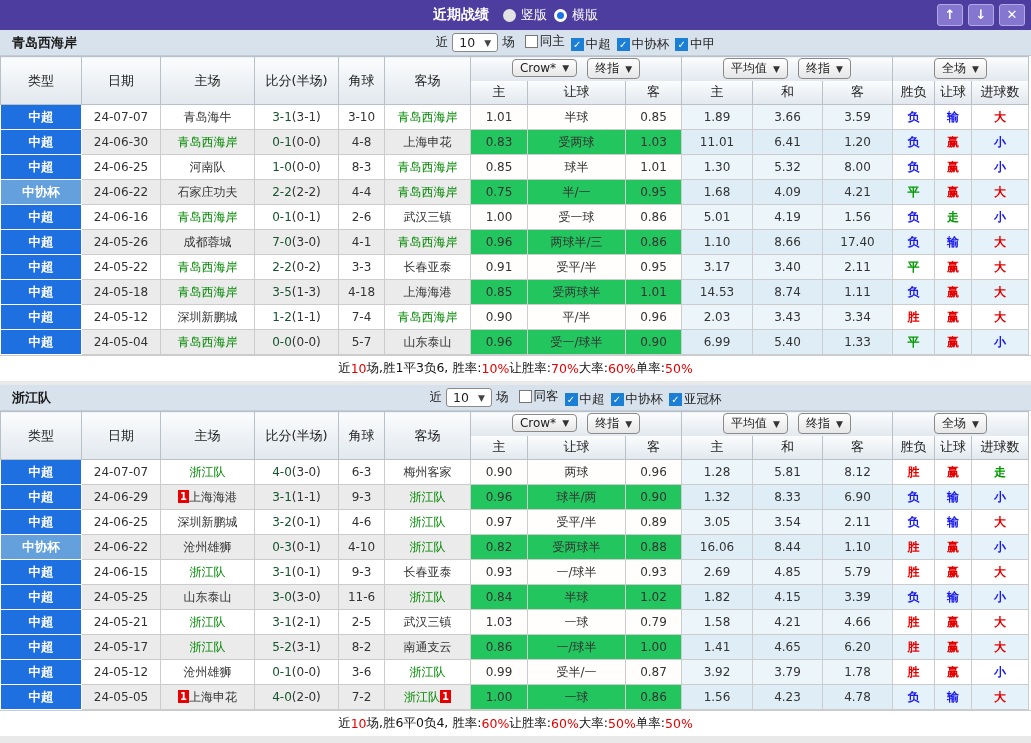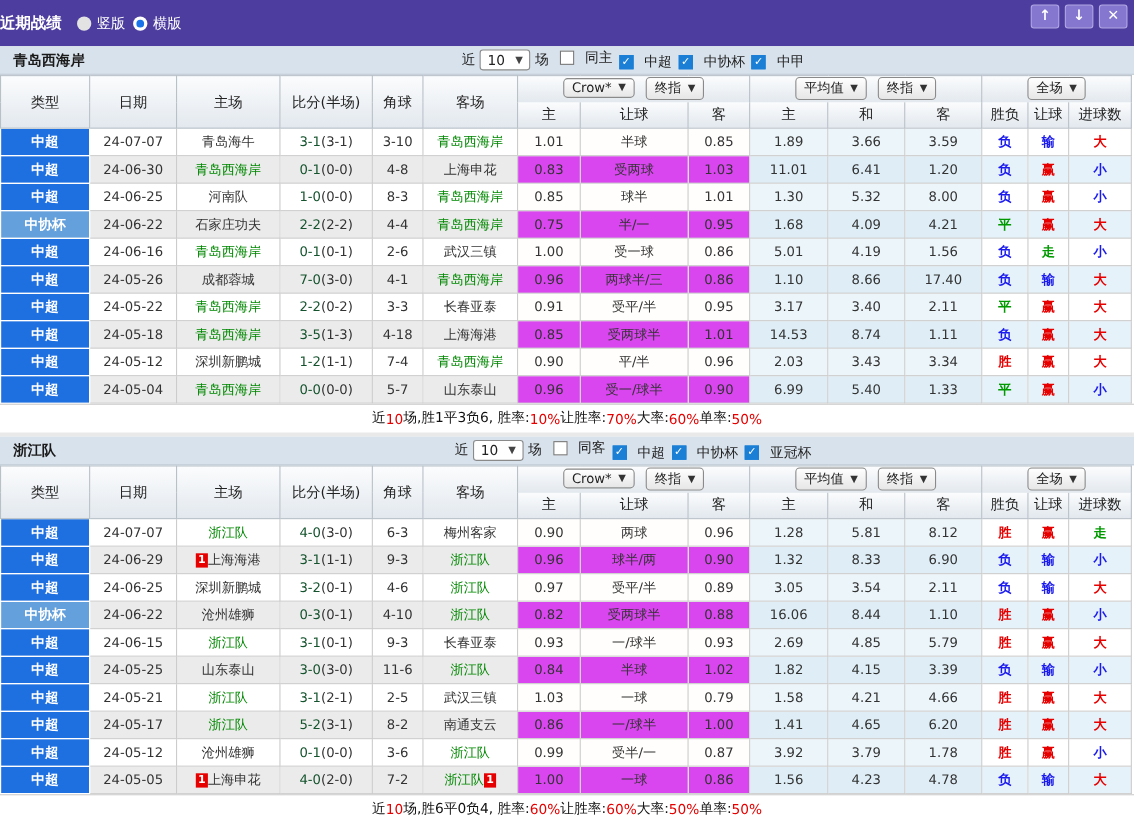--- a/index.html
+++ b/index.html
@@ -7,22 +7,22 @@
   body {
     font-family:"DejaVu Sans","Liberation Sans",sans-serif;
     background:#e9e9e9;
     font-size:12px;
     color:#222;
   }
   .app { width:1031px; }
 
   
   .titlebar {
-    height:42px; background:#4c3d9e; position:relative;
-    display:flex; align-items:center; justify-content:flex-start;
+    height:30px; background:#4c3d9e; position:relative;
+    display:flex; align-items:center; justify-content:center;
   }
   .titlebar .title { color:#fff; font-weight:bold; font-size:14px; margin-right:14px; }
   .radio-group { display:flex; align-items:center; gap:7px;font-family:Liberation Mono, monospace; }
   .radio-opt { display:flex; align-items:center; gap:5px; cursor:pointer; }
   .radio-dot { width:13px; height:13px; border-radius:50%; background:#e3e3e3; display:inline-block; position:relative; }
   .radio-opt.selected .radio-dot { background:#fff; }
   .radio-opt.selected .radio-dot::after {
     content:""; position:absolute; left:3px; top:3px; width:7px; height:7px;
     border-radius:50%; background:#1a73e8;
   }
@@ -40,21 +40,21 @@
     position:relative; display:flex; align-items:center; justify-content:center;
   }
   .team-name { position:absolute; left:12px; font-weight:bold; font-size:13px; color:#1a1a1a; }
   .filters { display:flex; align-items:center; gap:4px; margin-left:120px; font-size:12.5px; }
   .mini-select {
     display:inline-flex; align-items:center; gap:8px; background:#fff;
     border:1px solid #8a8a8a; border-radius:3px; padding:1px 6px; cursor:pointer; min-width:46px;
     justify-content:space-between;
   }
   .mini-select .arrow { font-size:9px; color:#444; }
-  .check-item { display:inline-flex; align-items:center; gap:10px; margin-left:6px; cursor:pointer;justify-content:flex-end; }
+  .check-item { display:inline-flex; align-items:center; gap:2px; margin-left:6px; cursor:pointer;justify-content:flex-end; }
   .checkbox { width:13px; height:13px; border:1px solid #777; background:#fff; display:inline-block;
     font-size:10px; line-height:12px; text-align:center; color:#fff; }
   .checkbox.checked { background:#1b7fd6; border-color:#1b7fd6; }
 
   
   table { border-collapse:collapse; table-layout:fixed; width:1028px; }
   thead td {
     background:linear-gradient(#fbfcfd,#e2e8ee);
     border:1px solid #b8c0c8; text-align:center; font-size:13px; color:#222;
     height:24px; padding:0;
@@ -69,21 +69,21 @@
   tbody td {
     border:1px solid #ccc; text-align:center; height:25px; padding:0 2px;
     font-size:12px; color:#333; overflow:hidden; white-space:nowrap;
   }
   tbody td.league { color:#fff; font-weight:bold; font-size:12.5px; border-color:#fff; }
   tbody td.league.csl { background:#1e6fe0; }
   tbody td.league.cup { background:#64a0dc; }
   tr.odd td.zone-left  { background:#fff; }
   tr.even td.zone-left { background:#ebebeb; }
   tr.odd td.zone-odds  { background:#fffefc; }
-  tr.even td.zone-odds { background:#d946ef; }
+  tr.even td.zone-odds { background:#22c55e; }
   tr.odd td.zone-avg   { background:#ecf5fa; }
   tr.even td.zone-avg  { background:#dfeef6; }
   tr.odd td.zone-res   { background:#fff; }
   tr.even td.zone-res  { background:#e6f2f9; }
   .t-focus { color:#008800; }
   .score-ft { color:#14532d; }
   .score-ht { color:#333; }
   .badge {
     display:inline-block; background:#e60000; color:#fff; font-size:10px; font-weight:bold;
     width:11px; height:13px; line-height:13px; text-align:center; vertical-align:1px;

